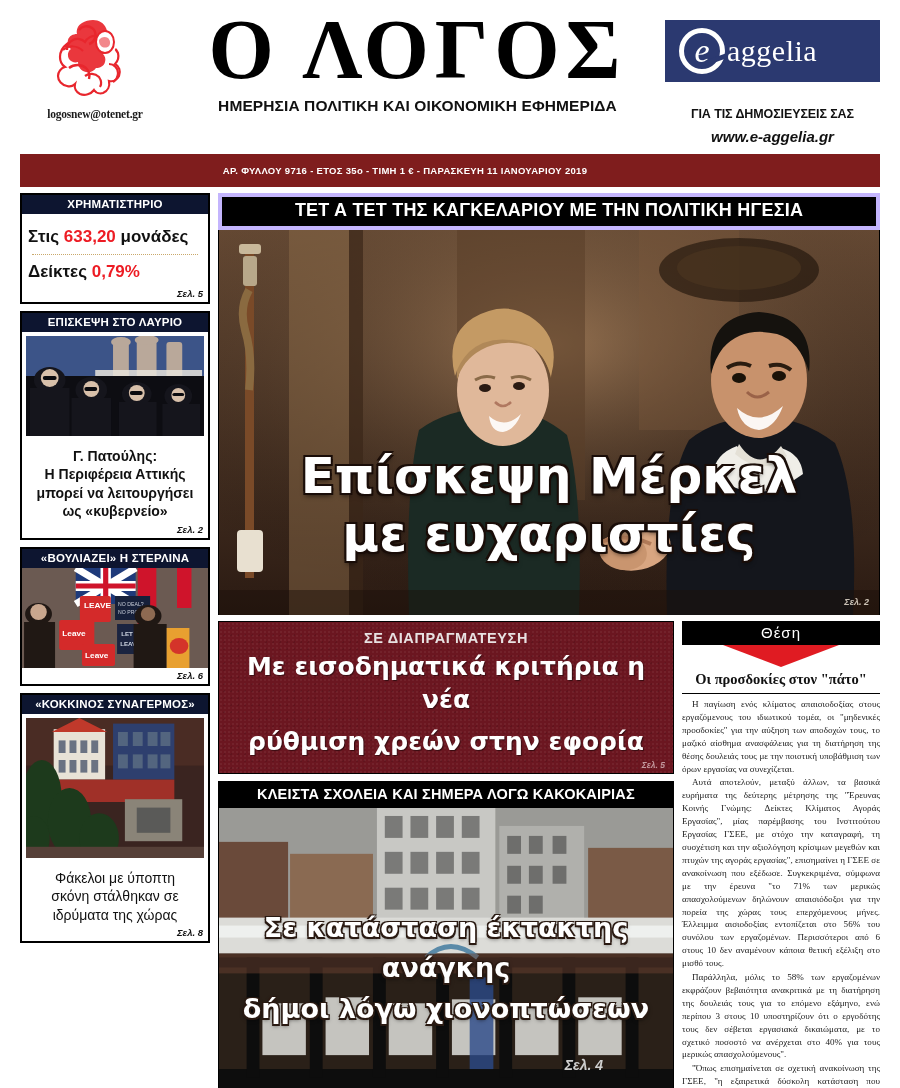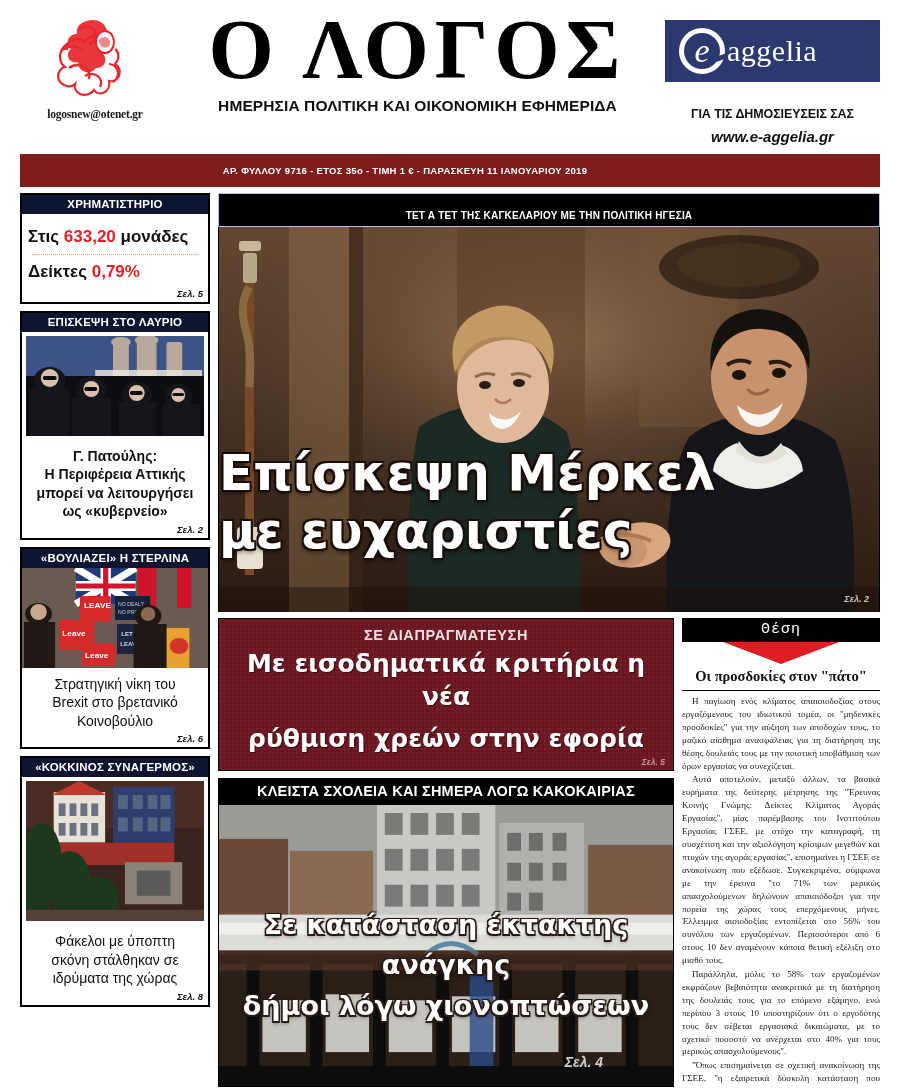--- a/index.html
+++ b/index.html
@@ -97,30 +97,30 @@
   .side-photo { width: 100%; height: 100px; display: block; }
   .side-caption {
     text-align: center; font-size: 14px; line-height: 1.32;
     padding: 7px 5px 1px; color: #111; font-weight: bold;
   }
   .side-caption.thin { font-weight: normal; }
 
   
   .lead-kicker {
     background: #000; color: #fff; text-align: center;
-    font-size: 10px; font-weight: bold; padding: 16px 2px 5px;
-    letter-spacing: 0.2px; border: 1px solid #c4b5fd;
+    font-size: 18px; font-weight: bold; padding: 3px 2px 5px;
+    letter-spacing: 0.2px; border: 4px solid #c4b5fd;
   }
   .lead-photo-wrap {
     position: relative; height: 385px; overflow: hidden;
     border-left: 1px solid #000; border-right: 1px solid #000;
   }
   .lead-headline {
     position: absolute; left: 0; right: 0; bottom: 52px;
-    text-align: left; z-index: 5;
+    text-align: center; z-index: 5;
   }
   .lead-headline div {
     font-family: "DejaVu Sans", sans-serif;
     font-size: 50px; font-weight: bold; color: #fff;
     line-height: 1.16;
     text-shadow:
       -2px -2px 0 #1a0d08, 2px -2px 0 #1a0d08,
       -2px 2px 0 #1a0d08, 2px 2px 0 #1a0d08,
       0 3px 5px rgba(0,0,0,.6);
   }
@@ -186,21 +186,21 @@
   .snow-ref {
     position: absolute; right: 70px; bottom: 16px; z-index: 6;
     color: #cfcfcf; font-size: 14px; font-weight: bold;
     font-style: italic;
   }
 
   
   .ed-head-wrap { position: relative; }
   .ed-head {
     background: #000; color: #fff; text-align: center;
-    font-family: Liberation Mono, monospace;
+    font-family: Liberation Sans, sans-serif;
     font-size: 15px; padding: 3px 0 4px; letter-spacing: 1px;
   }
   .ed-tri {
     width: 0; height: 0; margin: 0 auto;
     border-left: 58px solid transparent;
     border-right: 58px solid transparent;
     border-top: 22px solid #e01b22;
   }
   .ed-title {
     text-align: center; font-family: "Liberation Serif", serif;
@@ -365,23 +365,20 @@
               <rect x="2" y="54" width="30" height="46"></rect>
               <ellipse cx="122" cy="48" rx="13" ry="11"></ellipse>
               <rect x="108" y="56" width="32" height="44"></rect>
             </g>
             <ellipse cx="16" cy="44" rx="8" ry="8" fill="#c9a78e"></ellipse>
             <ellipse cx="122" cy="46" rx="7" ry="7" fill="#8d6a52"></ellipse>
             <rect x="140" y="60" width="22" height="40" fill="#e8a030"></rect>
             <ellipse cx="152" cy="78" rx="9" ry="8" fill="#d4342a"></ellipse>
           </svg>
         </div>
-        <div class="side-caption thin" style="white-space:pre-line;">Στρατηγική νίκη του
-Brexit στο βρετανικό
-Κοινοβούλιο</div>
         <div class="pageref">Σελ. 6</div>
       </div>
 
       <div class="side-box">
         <div class="side-head">«ΚΟΚΚΙΝΟΣ ΣΥΝΑΓΕΡΜΟΣ»</div>
         <div style="padding:4px;">
           <svg class="side-photo" viewBox="0 0 180 100" preserveAspectRatio="none" style="height:140px;">
             <rect width="180" height="100" fill="#3a2420"></rect>
             <rect x="0" y="0" width="180" height="34" fill="#4a2c24"></rect>
             <g>

